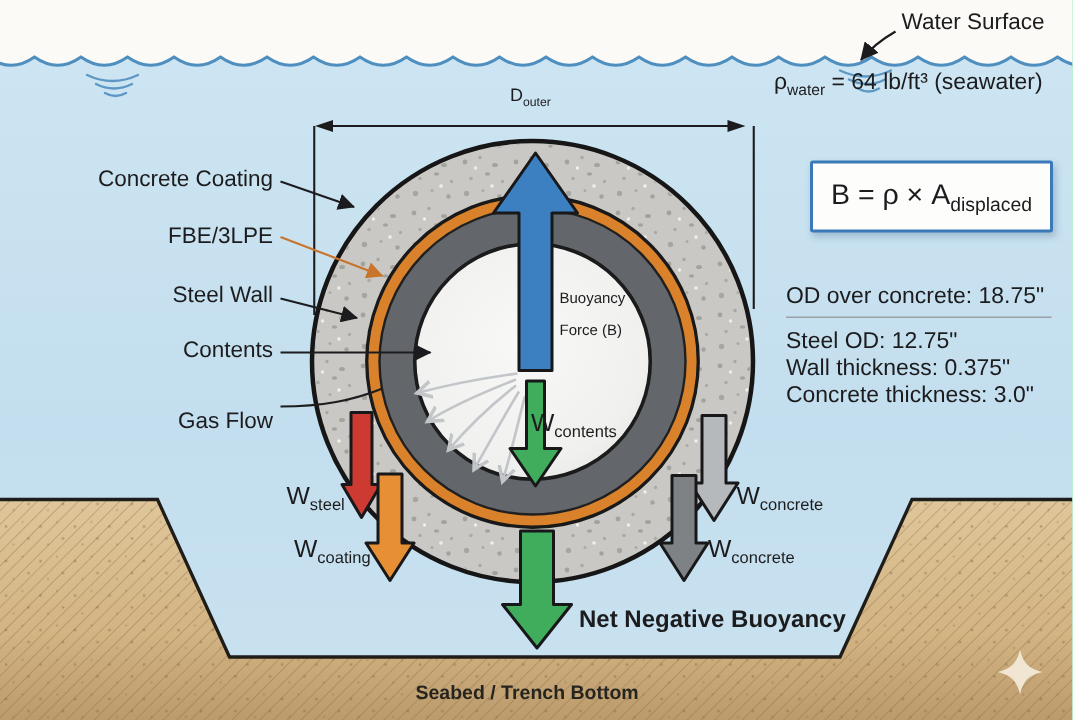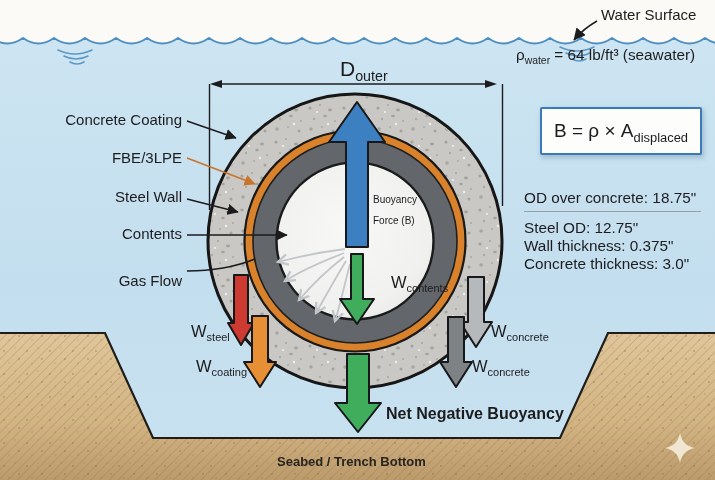--- a/index.html
+++ b/index.html
@@ -150,21 +150,21 @@
       <path d="M187,199 L238,212" marker-end="url(#mBlk)"></path>
       <path d="M187,235 L287,235" marker-end="url(#mBlk)"></path>
       <path d="M187,271 C215,271 235,267 255,259"></path>
     </g>
   </svg>
 
   <div class="lbl" style="left:601px; top:6px;">
     <span>Water Surface</span>
   </div>
 
-  <div class="lbl" style="left:340px; top:56px; font-size:21px;">
+  <div class="lbl" style="left:340px; top:56px; font-size:12px;">
     <span>D</span><sub>outer</sub>
   </div>
 
   <div class="lbl" style="left:516px; top:46px; font-size:15.3px;">
     <span>ρ</span><sub>water</sub><span> = 64 lb/ft³ (seawater)</span>
   </div>
 
   <div class="formula-box">
     <span><span>B = ρ × A</span><sub>displaced</sub></span>
   </div>
@@ -197,21 +197,21 @@
   </div>
   <div class="lbl left-lbl" style="top:272px;">
     <span>Gas Flow</span>
   </div>
 
   <div class="lbl buoyancy-lbl" style="left:373px; top:189px;">
     <span>Buoyancy</span><br>
     <span>Force (B)</span>
   </div>
 
-  <div class="lbl w-lbl" style="left:391px; top:273px;">
+  <div class="lbl w-lbl" style="left:354px; top:273px;">
     <span>W</span><sub>contents</sub>
   </div>
   <div class="lbl w-lbl" style="left:191px; top:322px;">
     <span>W</span><sub>steel</sub>
   </div>
   <div class="lbl w-lbl" style="left:196px; top:357px;">
     <span>W</span><sub>coating</sub>
   </div>
   <div class="lbl w-lbl" style="left:491px; top:322px;">
     <span>W</span><sub>concrete</sub>

